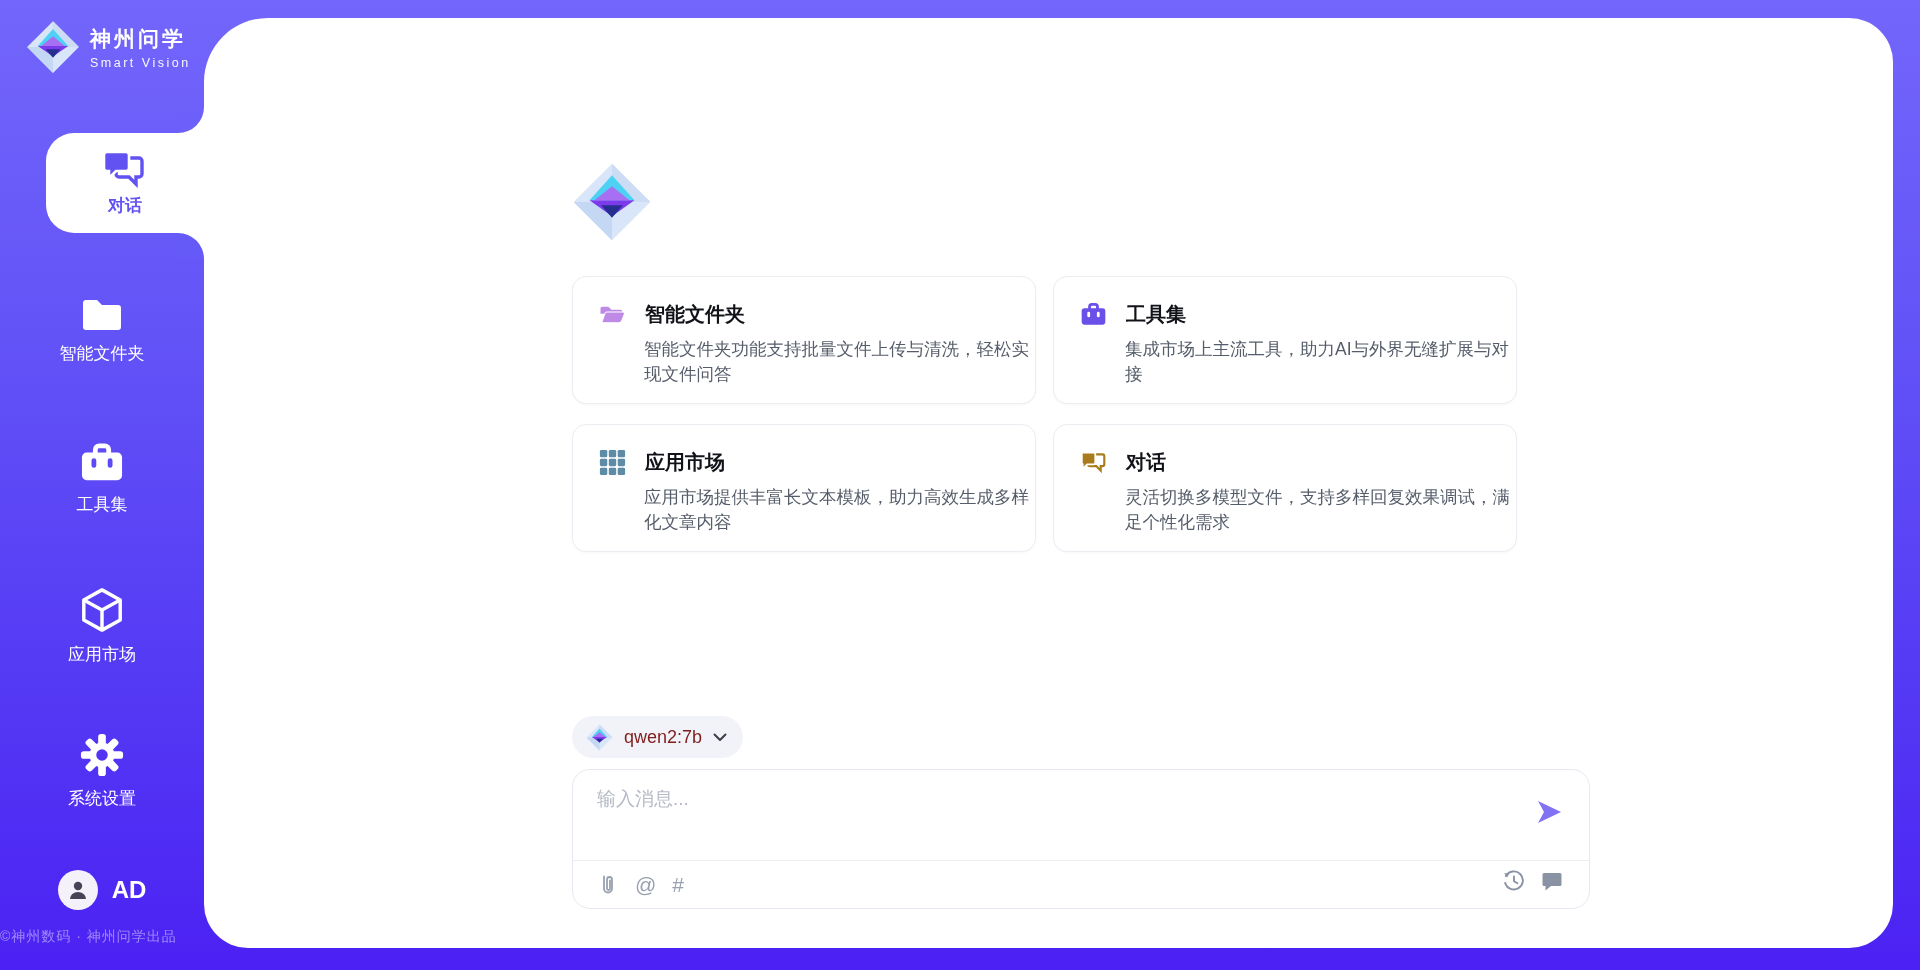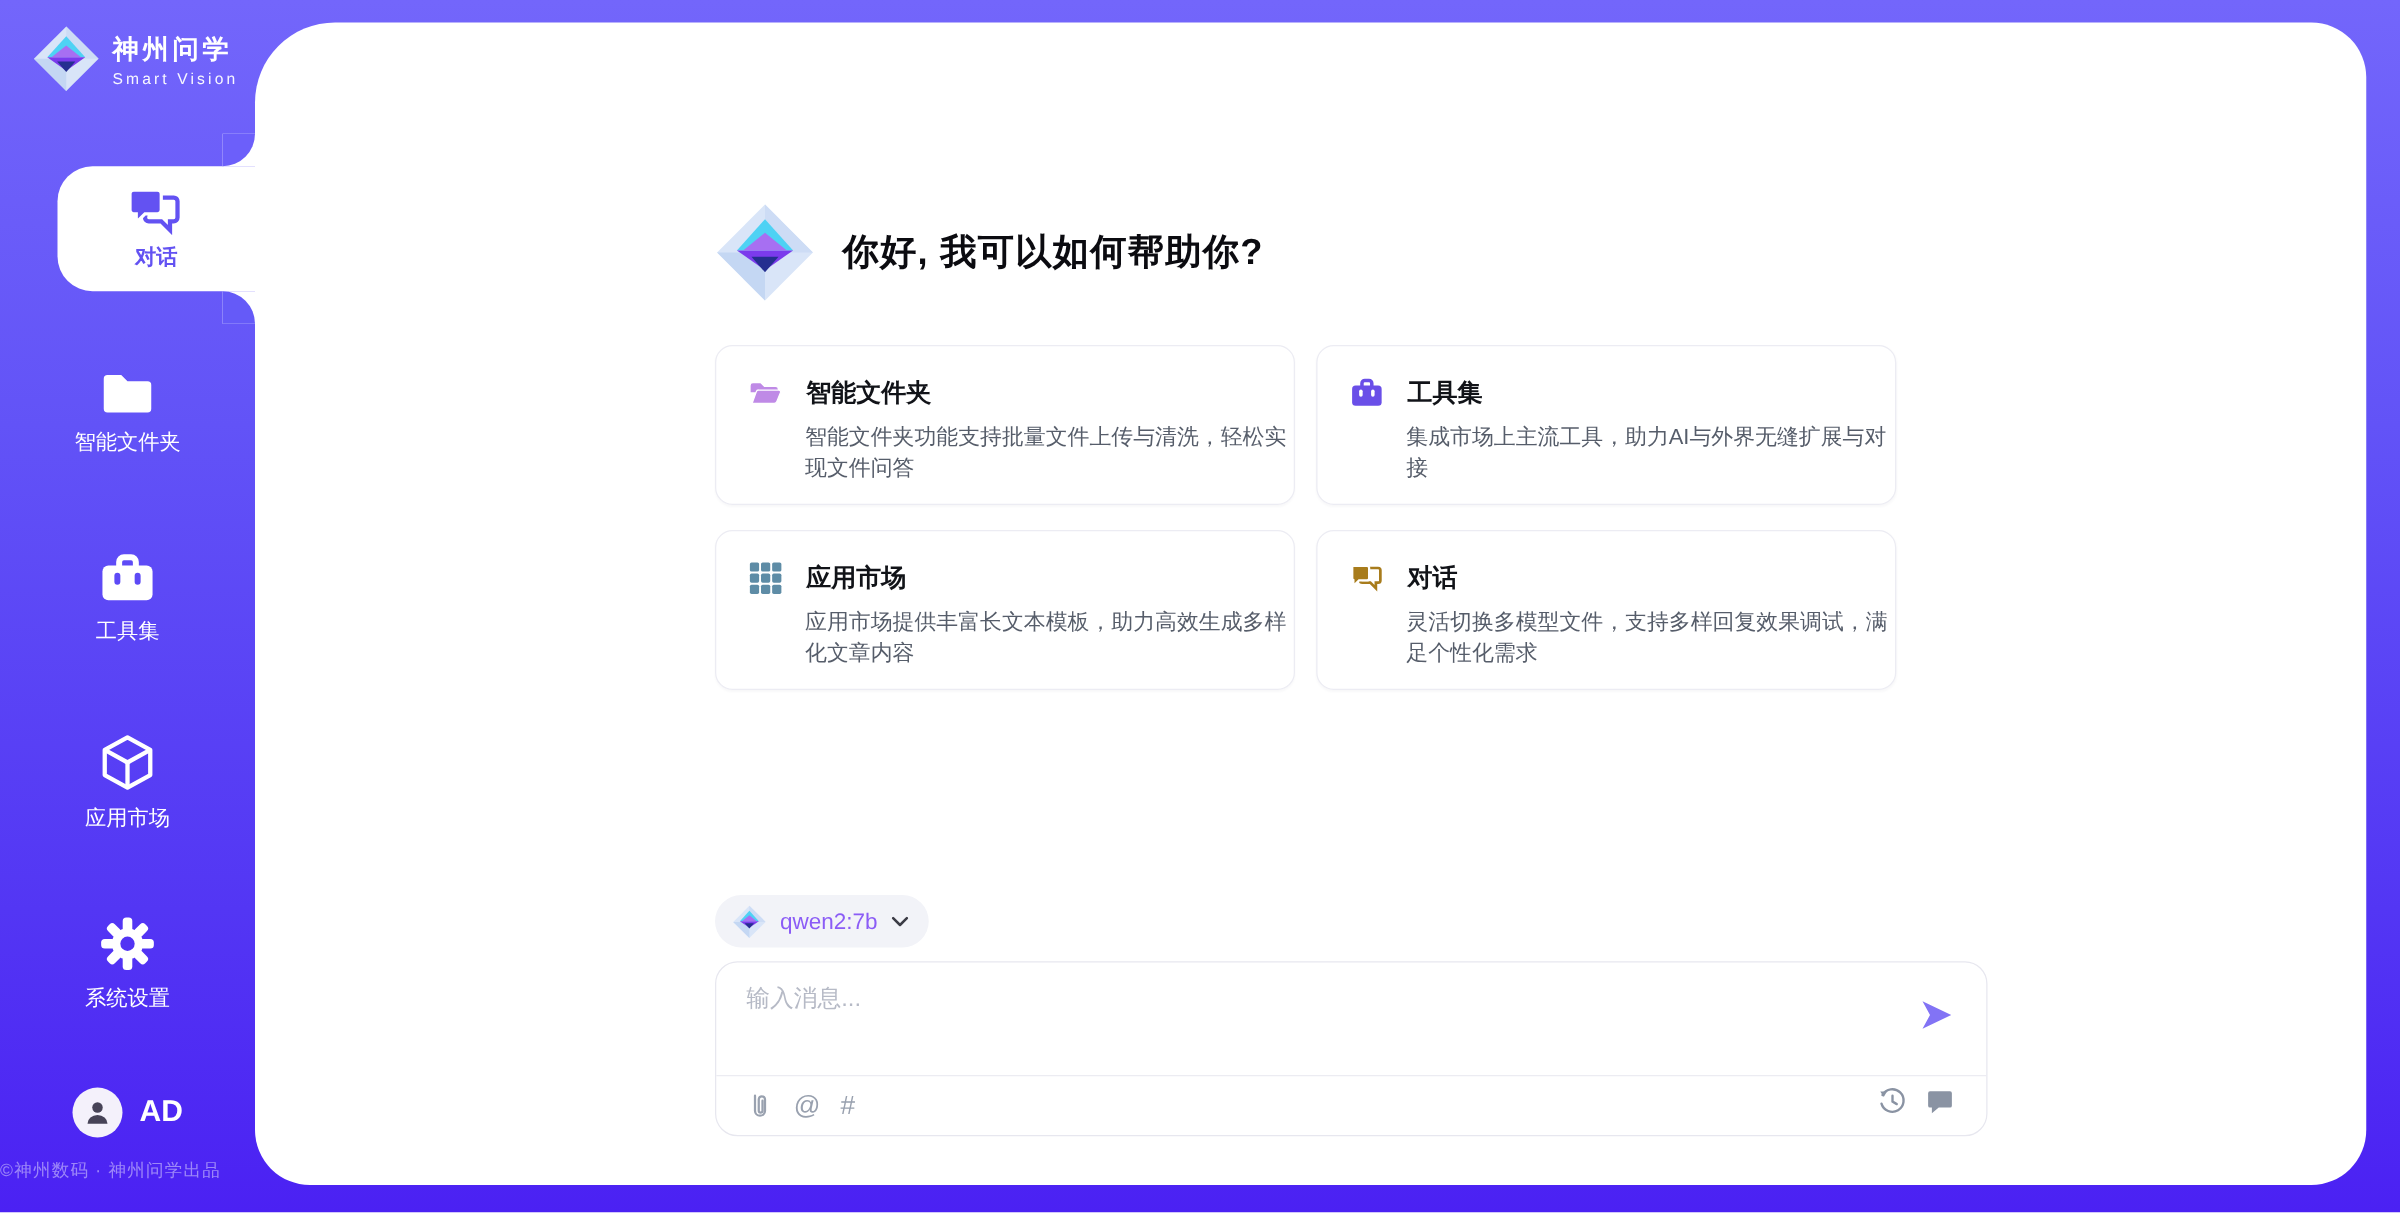--- a/index.html
+++ b/index.html
@@ -55,21 +55,21 @@
     padding:24px 20px 0 26px; cursor:pointer; box-shadow:0 1px 2px rgba(30,30,60,.03); }
   .card-head { display:flex; align-items:center; gap:19px; }
   .card-head svg { width:27px; height:27px; flex:0 0 auto; }
   .card-title { font-size:20px; font-weight:700; color:#111318; }
   .card-desc { margin:9px 0 0 45px; width:394px; font-size:17.5px; line-height:25px; color:#565d6a; }
 
   
   .model-chip { position:absolute; left:368px; top:698px; height:42px; padding:0 16px 0 14px;
     background:#f2f3f8; border-radius:21px; display:inline-flex; align-items:center; gap:11px; cursor:pointer; }
   .model-chip .chip-icon { width:27px; height:27px; }
-  .model-name { font-size:18px; color:#8b5cf6; }
+  .model-name { font-size:18px; color:#7f1d1d; }
 
   
   .composer { position:absolute; left:368px; top:751px; width:1018px; height:140px;
     background:#fff; border:1.5px solid #e7e7ef; border-radius:18px; }
   .composer textarea { position:absolute; left:24px; top:16px; width:850px; height:62px;
     border:none; outline:none; resize:none; font-family:inherit; font-size:19px; color:#3a3f4a; background:transparent; }
   .composer textarea::placeholder { color:#b6bac6; }
   .send-btn { position:absolute; right:26px; top:28px; width:28px; height:28px; cursor:pointer; }
   .composer-divider { position:absolute; left:0; right:0; top:90px; height:1px; background:#ececf2; }
   .composer-left { position:absolute; left:24px; top:100px; display:flex; align-items:center; gap:16px; }
@@ -104,21 +104,20 @@
 </svg>
 
 <div class="screen">
 
   <div class="panel">
 
     <div class="greeting">
       <svg class="greeting-icon">
           <use href="#diamond-logo"></use>
         </svg>
-      <div class="greeting-title">你好, 我可以如何帮助你?</div>
     </div>
 
     <div class="cards">
 
       <div class="card">
         <div class="card-head">
           <svg viewBox="0 0 36 30">
             <path d="M2,7 a2.5,2.5 0 0 1 2.5,-2.5 h8 l4,4 h12 a2.5,2.5 0 0 1 2.5,2.5 v3 H2 z" fill="#bf8ae6"></path>
             <path d="M3.5,26 L8,13.5 a2.6,2.6 0 0 1 2.5,-1.8 h21.5 a2,2 0 0 1 1.9,2.7 L30,24 a3,3 0 0 1 -2.8,2 z" fill="#bf8ae6" stroke="#fff" stroke-width="1.4"></path>
           </svg>

